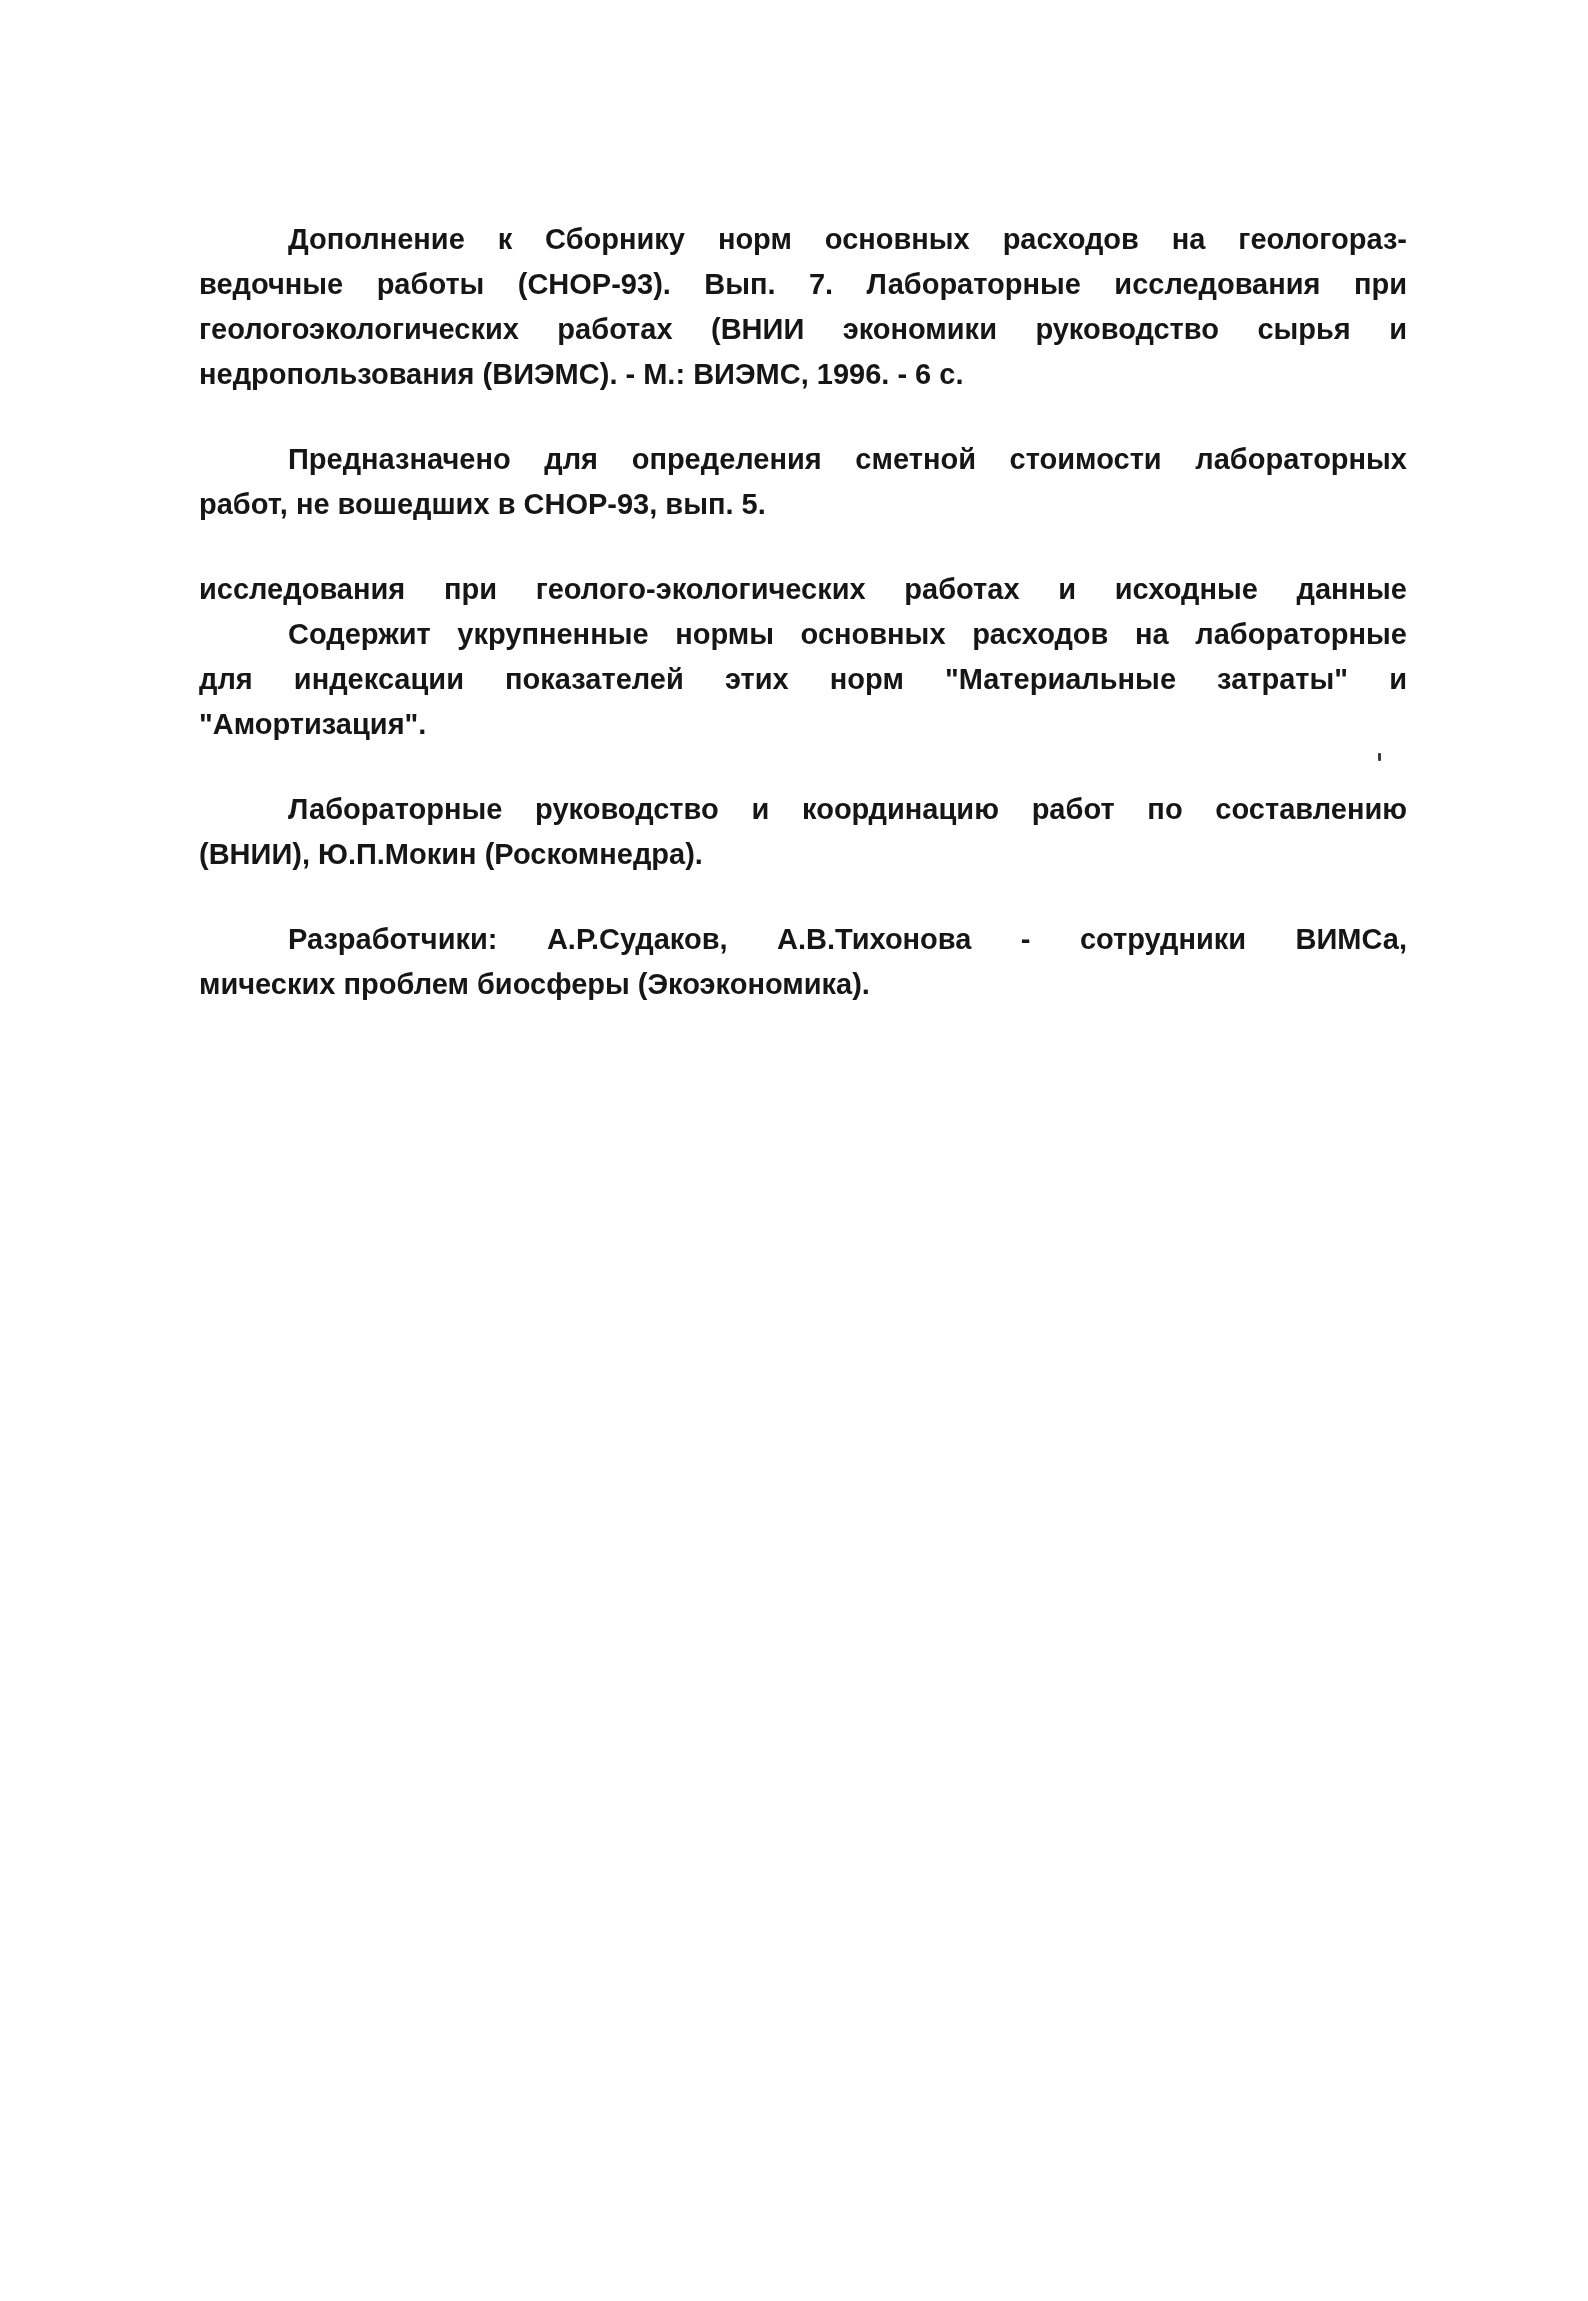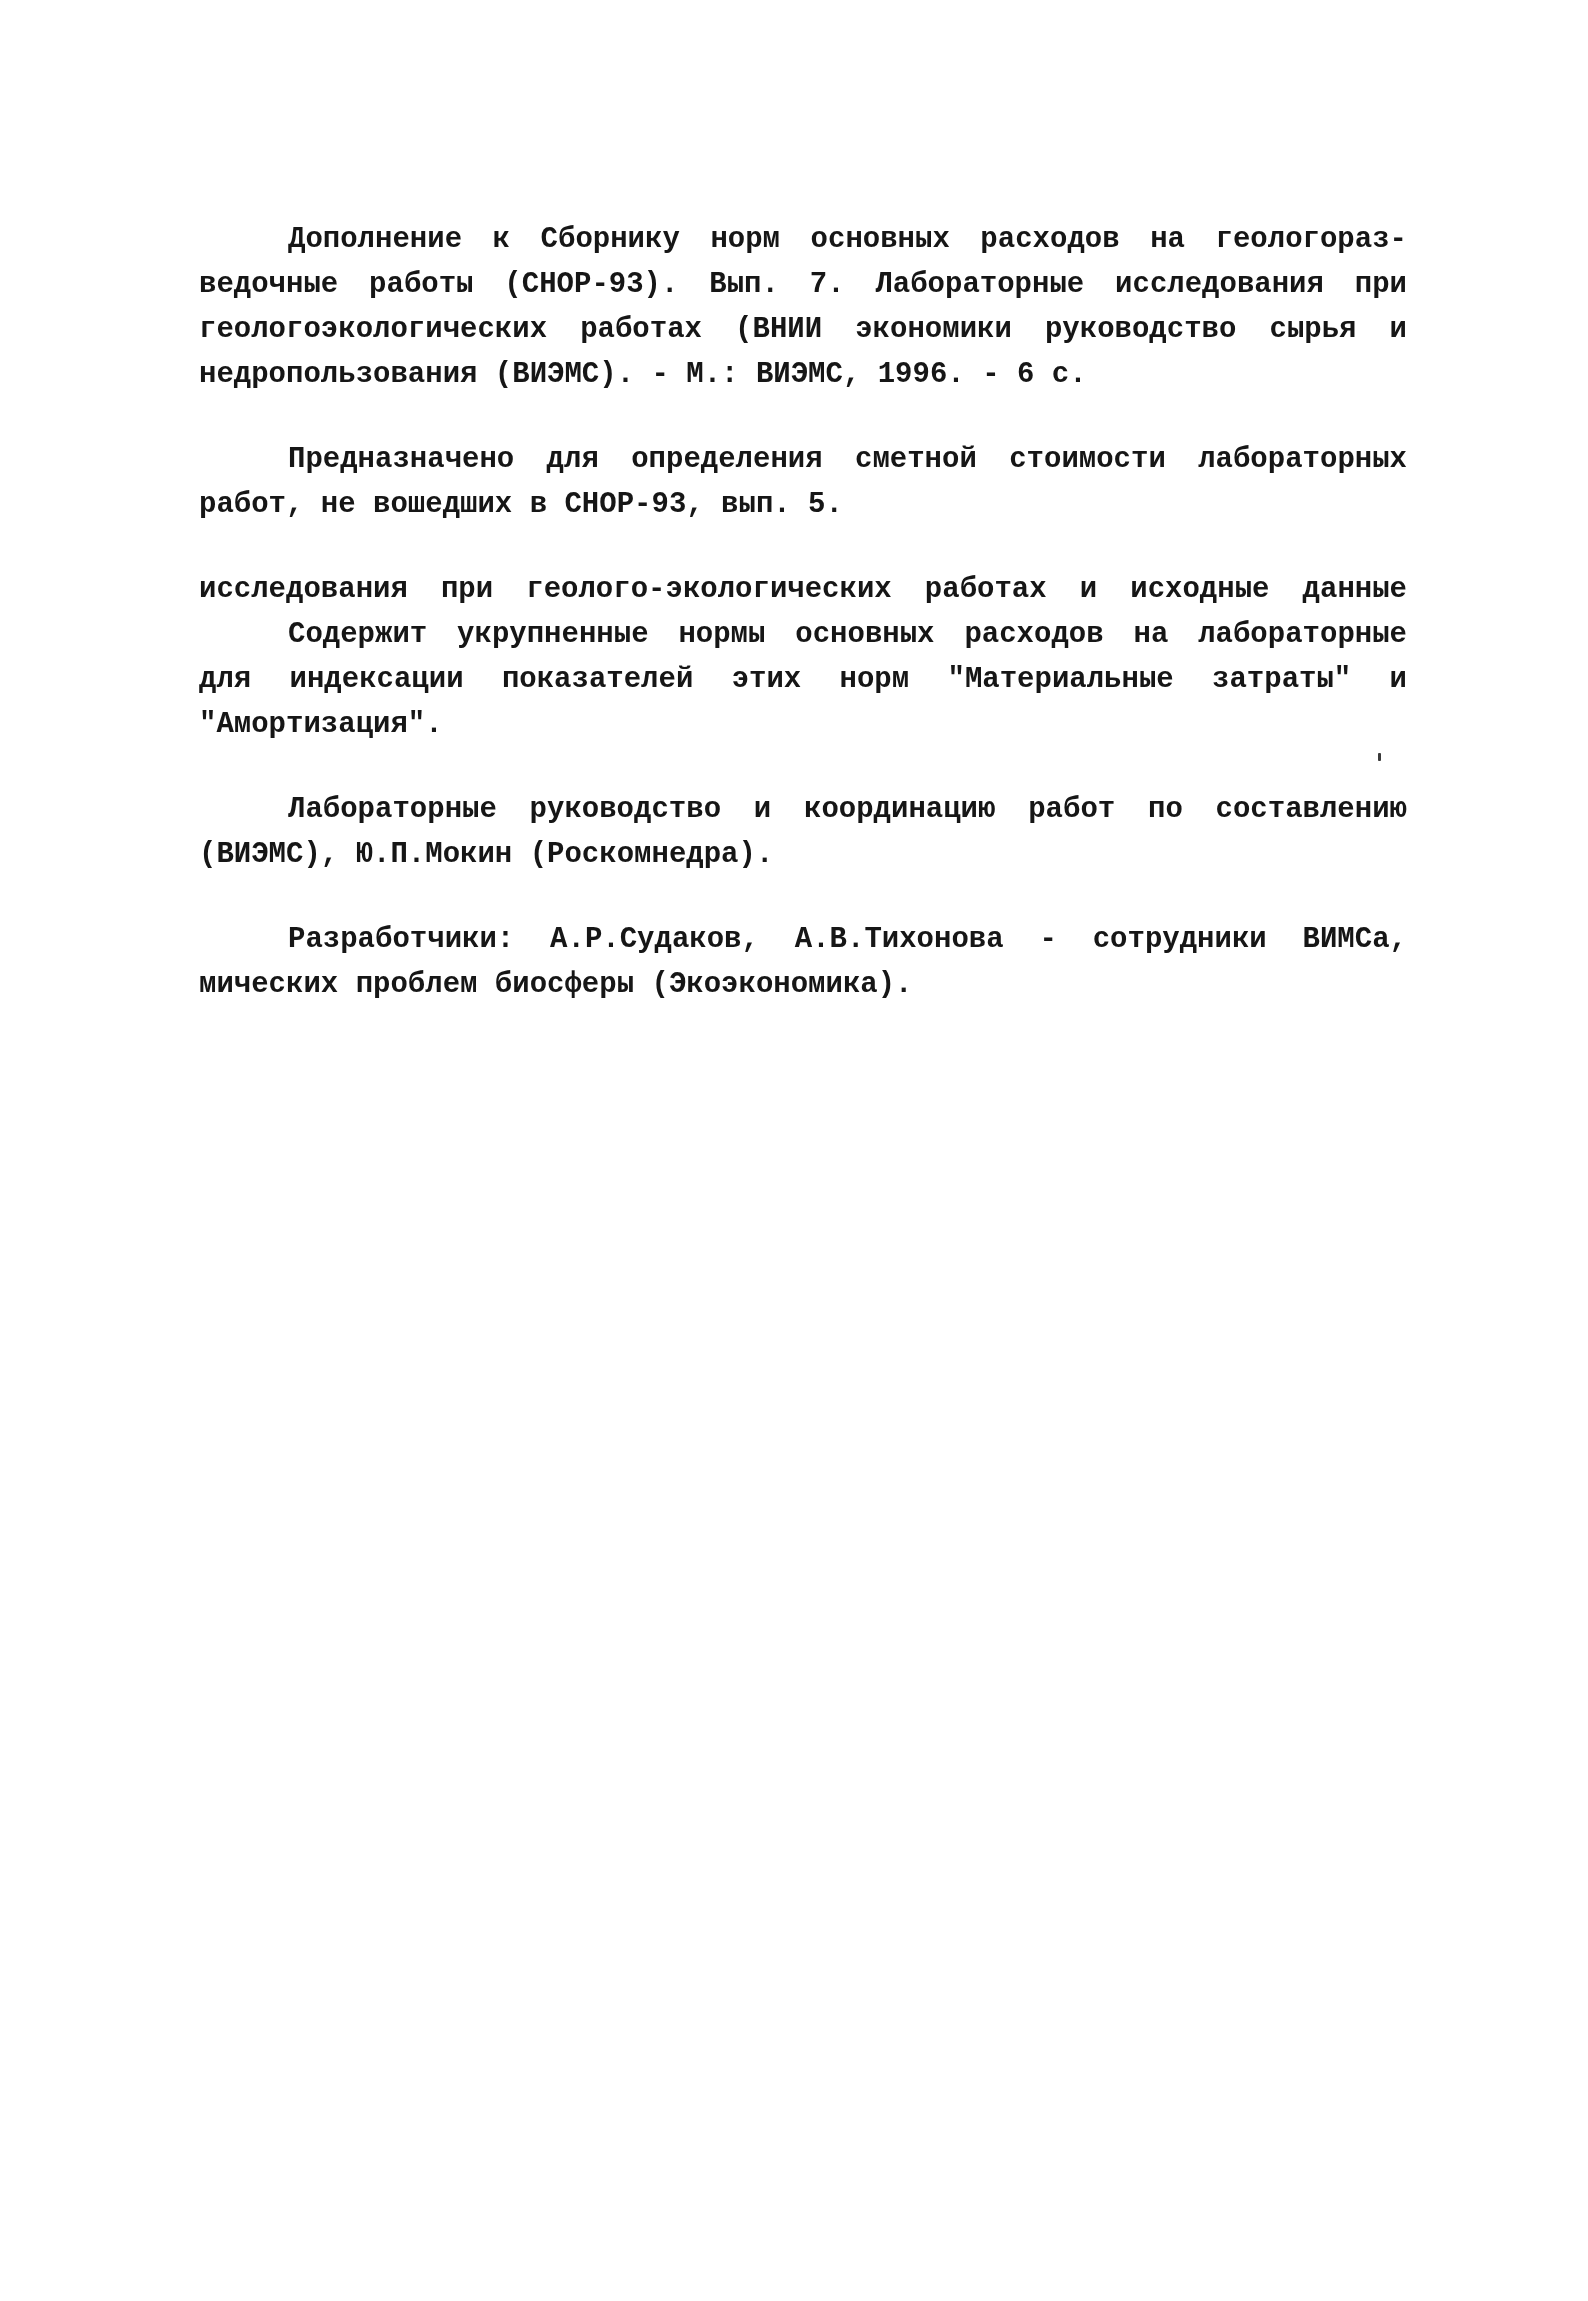--- a/index.html
+++ b/index.html
@@ -7,21 +7,21 @@
     padding: 0;
     background: #e8e8e8;
   }
   .page {
     position: relative;
     width: 1589px;
     height: 2301px;
     margin: 0 auto;
     background: #ffffff;
     overflow: hidden;
-    font-family: Liberation Mono, monospace;
+    font-family: Liberation Sans, sans-serif;
   }
   .text-block {
     position: absolute;
     left: 199px;
     top: 217px;
     width: 1208px;
     color: #161616;
     font-size: 29px;
     font-weight: 700;
     line-height: 45px;
@@ -75,21 +75,21 @@
 
     <div class="para">
       <div class="line">исследования при геолого-экологических работах и исходные  данные</div>
       <div class="line indent">Содержит укрупненные нормы основных расходов на лабораторные</div>
       <div class="line">для  индексации  показателей  этих  норм "Материальные затраты" и</div>
       <div class="line last">"Амортизация".</div>
     </div>
 
     <div class="para">
       <div class="line indent">Лабораторные руководство  и  координацию  работ по составлению</div>
-      <div class="line last">(ВИЭМС), Ю.П.Мокин (Роскомнедра).</div>
+      <div class="line last">(ВНИИ), Ю.П.Мокин (Роскомнедра).</div>
     </div>
 
     <div class="para">
       <div class="line indent">Разработчики: А.Р.Судаков,  А.В.Тихонова - сотрудники ВИМСа,</div>
       <div class="line last">мических проблем биосферы (Экоэкономика).</div>
     </div>
 
   </div>
 
   <div class="speck"></div>

